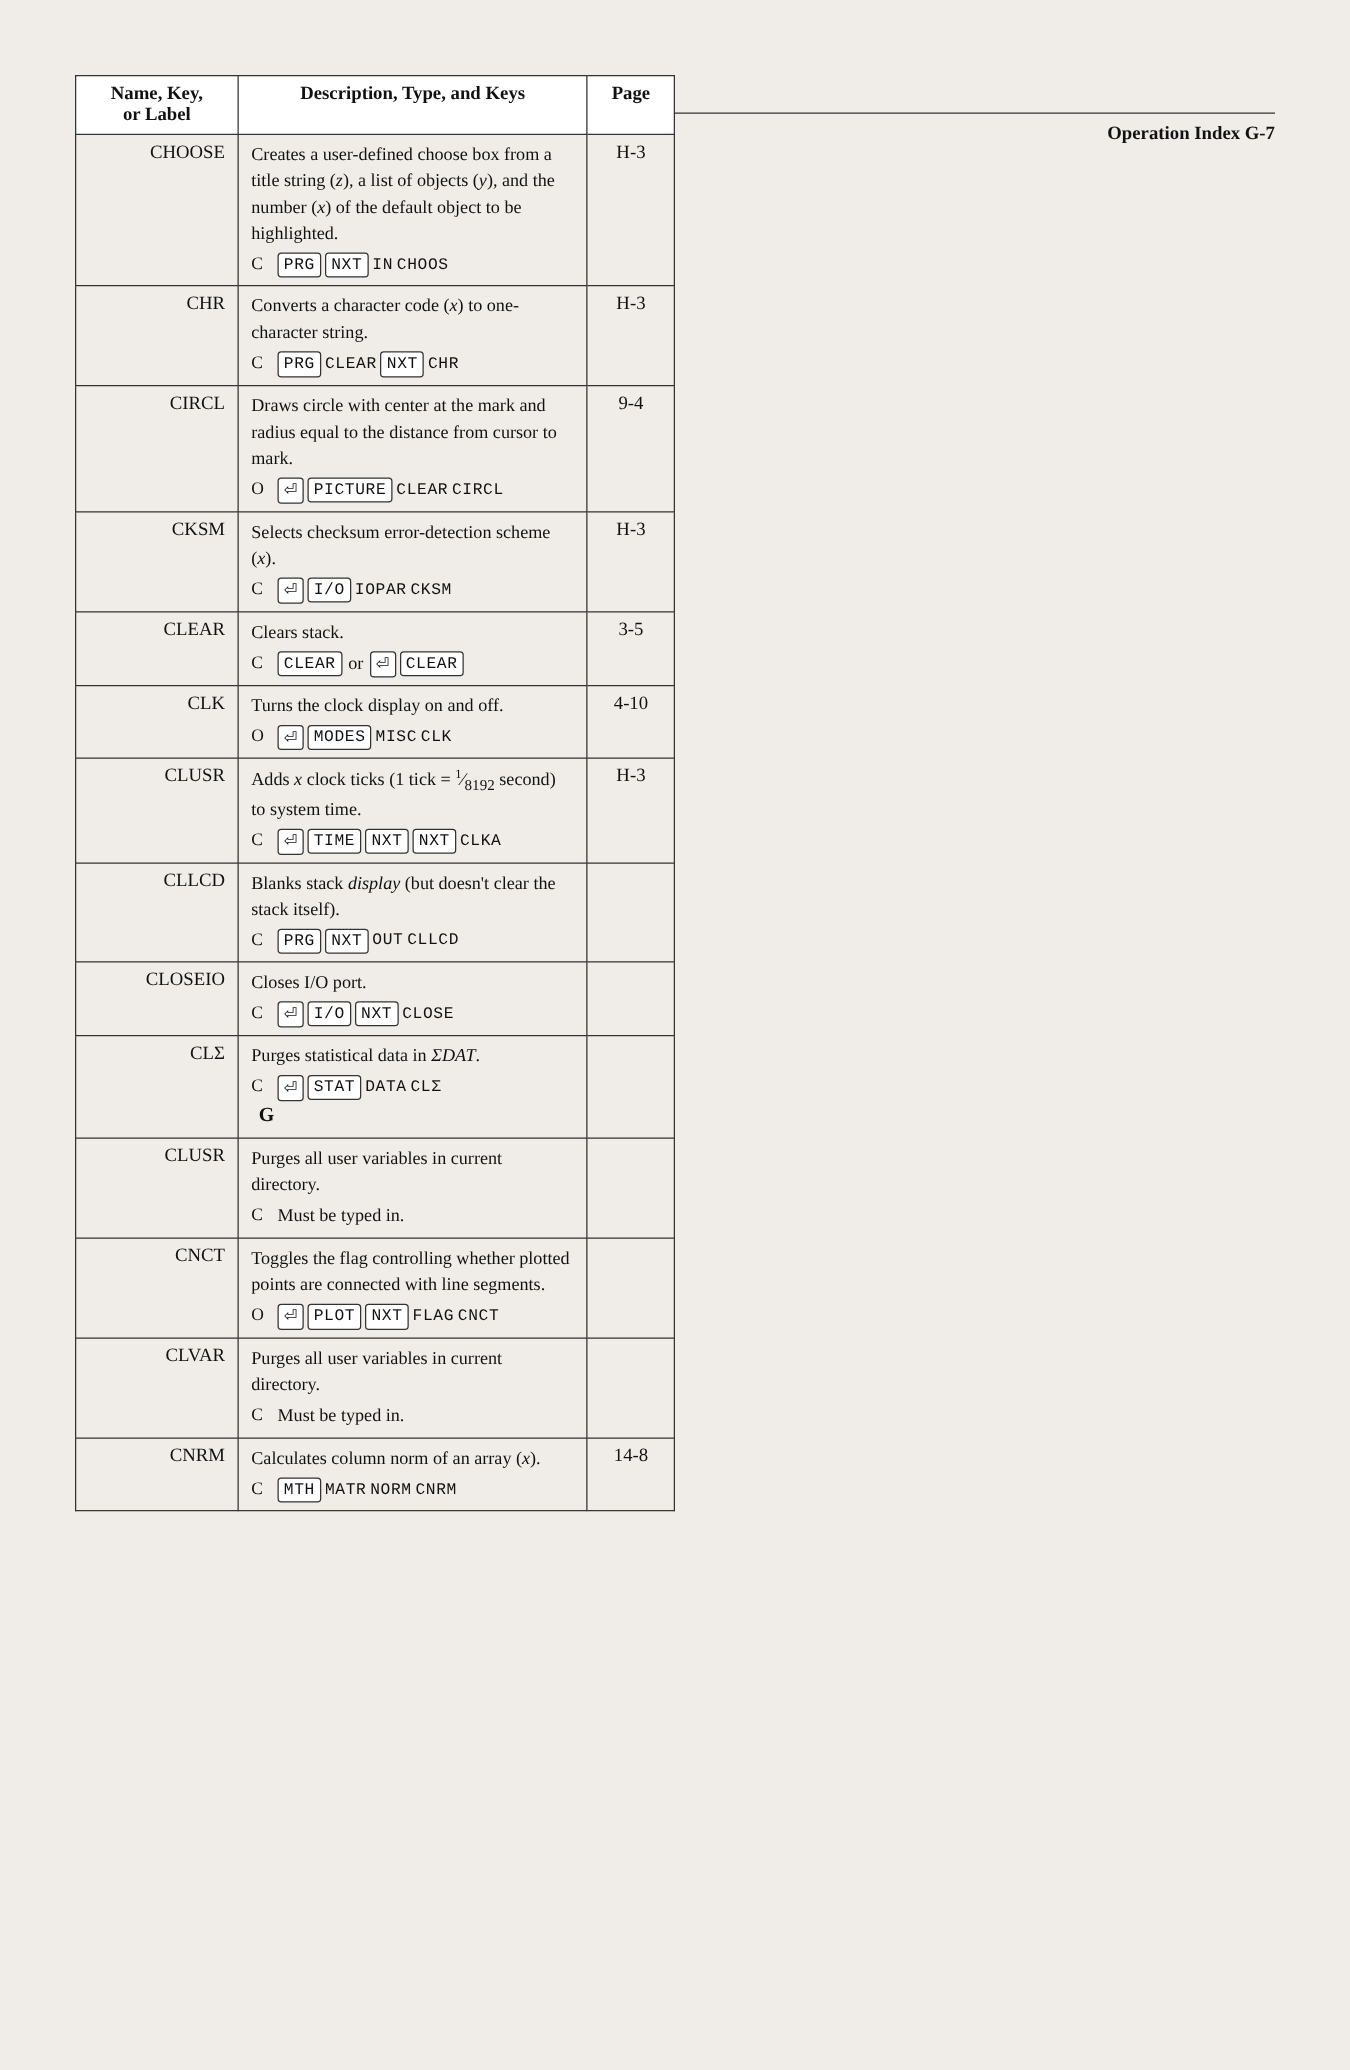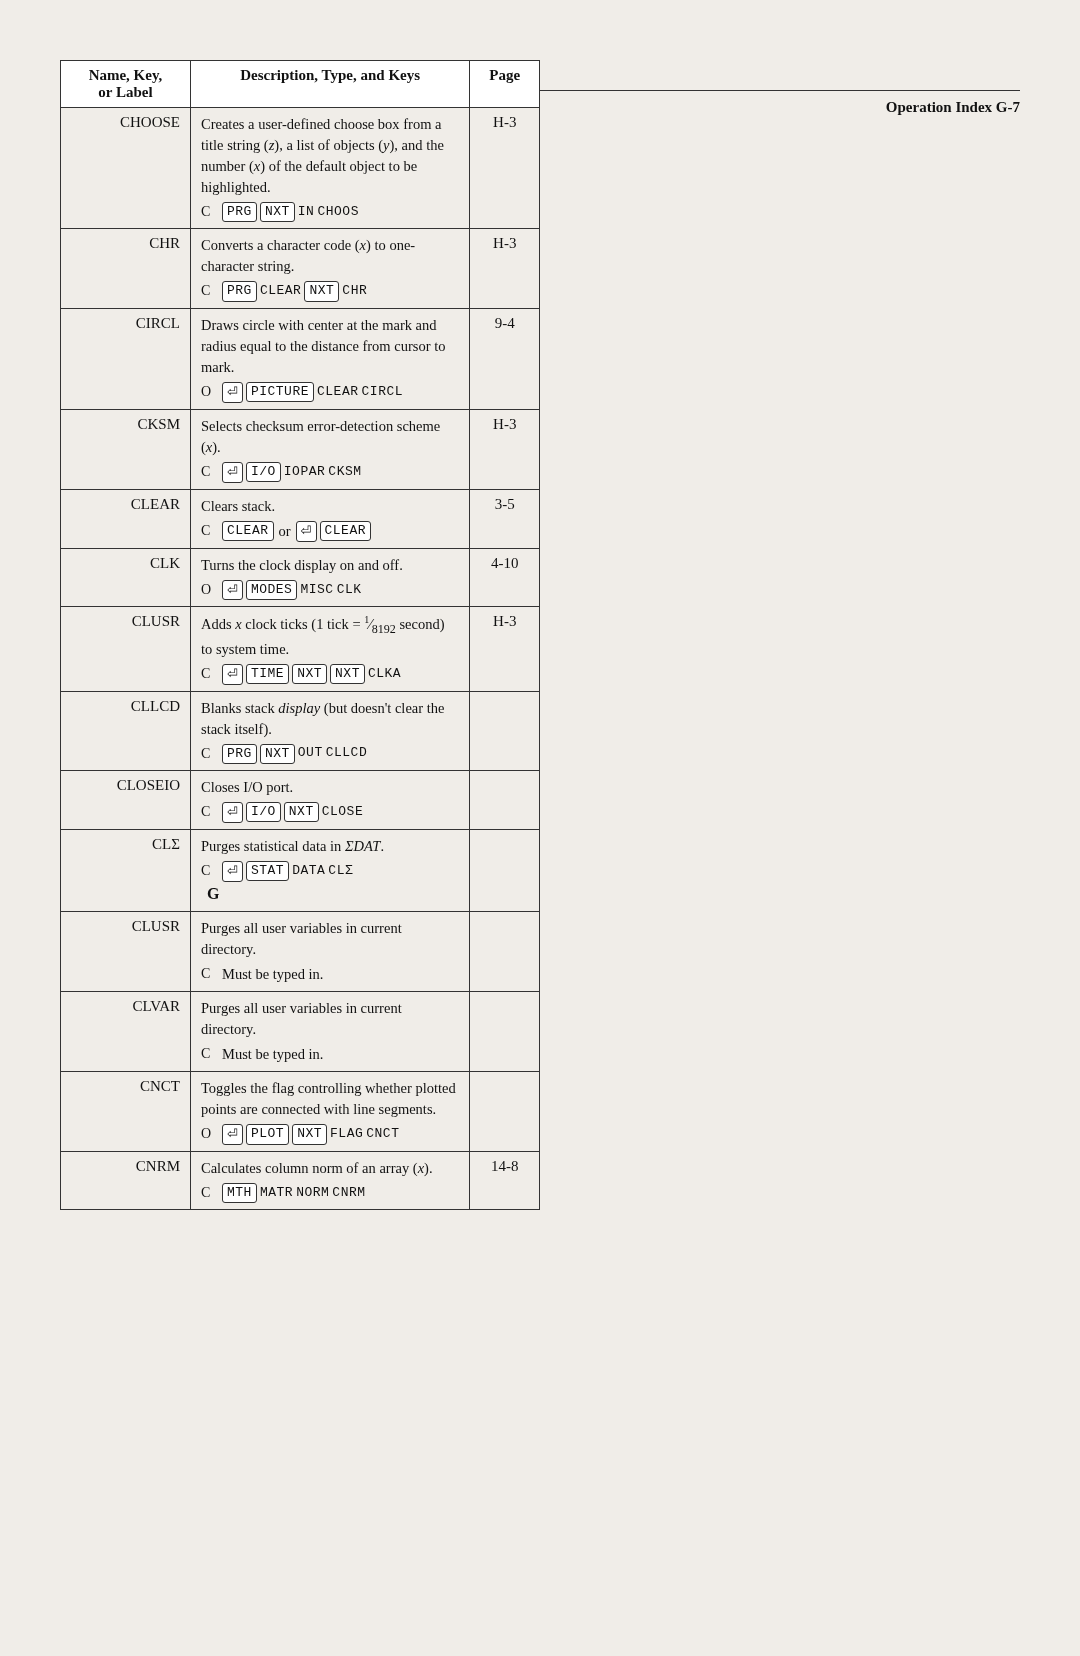--- a/index.html
+++ b/index.html
@@ -288,41 +288,41 @@
           <td class="col-desc-cell">
             <span class="desc-text">Purges all user variables in current directory.</span>
             <div class="key-line">
               <span class="key-type">C</span>
               <span>Must be typed in.</span>
             </div>
           </td>
           <td class="col-page-cell"></td>
         </tr>
         <tr>
-          <td class="col-name-cell">CLVAR</td>
-          <td class="col-desc-cell">
-            <span class="desc-text">Purges all user variables in current directory.</span>
-            <div class="key-line">
-              <span class="key-type">C</span>
-              <span>Must be typed in.</span>
-            </div>
-          </td>
-          <td class="col-page-cell"></td>
-        </tr>
-        <tr>
           <td class="col-name-cell">CNCT</td>
           <td class="col-desc-cell">
             <span class="desc-text">Toggles the flag controlling whether plotted points are connected with line segments.</span>
             <div class="key-line">
               <span class="key-type">O</span>
               <span class="kbd-back"><span class="back-arrow">⏎</span></span>
               <span class="kbd mono-text">PLOT</span>
               <span class="kbd mono-text">NXT</span>
               <span class="mono-text">FLAG</span>
               <span class="mono-text">CNCT</span>
+            </div>
+          </td>
+          <td class="col-page-cell"></td>
+        </tr>
+        <tr>
+          <td class="col-name-cell">CLVAR</td>
+          <td class="col-desc-cell">
+            <span class="desc-text">Purges all user variables in current directory.</span>
+            <div class="key-line">
+              <span class="key-type">C</span>
+              <span>Must be typed in.</span>
             </div>
           </td>
           <td class="col-page-cell"></td>
         </tr>
         <tr>
           <td class="col-name-cell">CNRM</td>
           <td class="col-desc-cell">
             <span class="desc-text">Calculates column norm of an array (<span class="italic">x</span>).</span>
             <div class="key-line">
               <span class="key-type">C</span>

